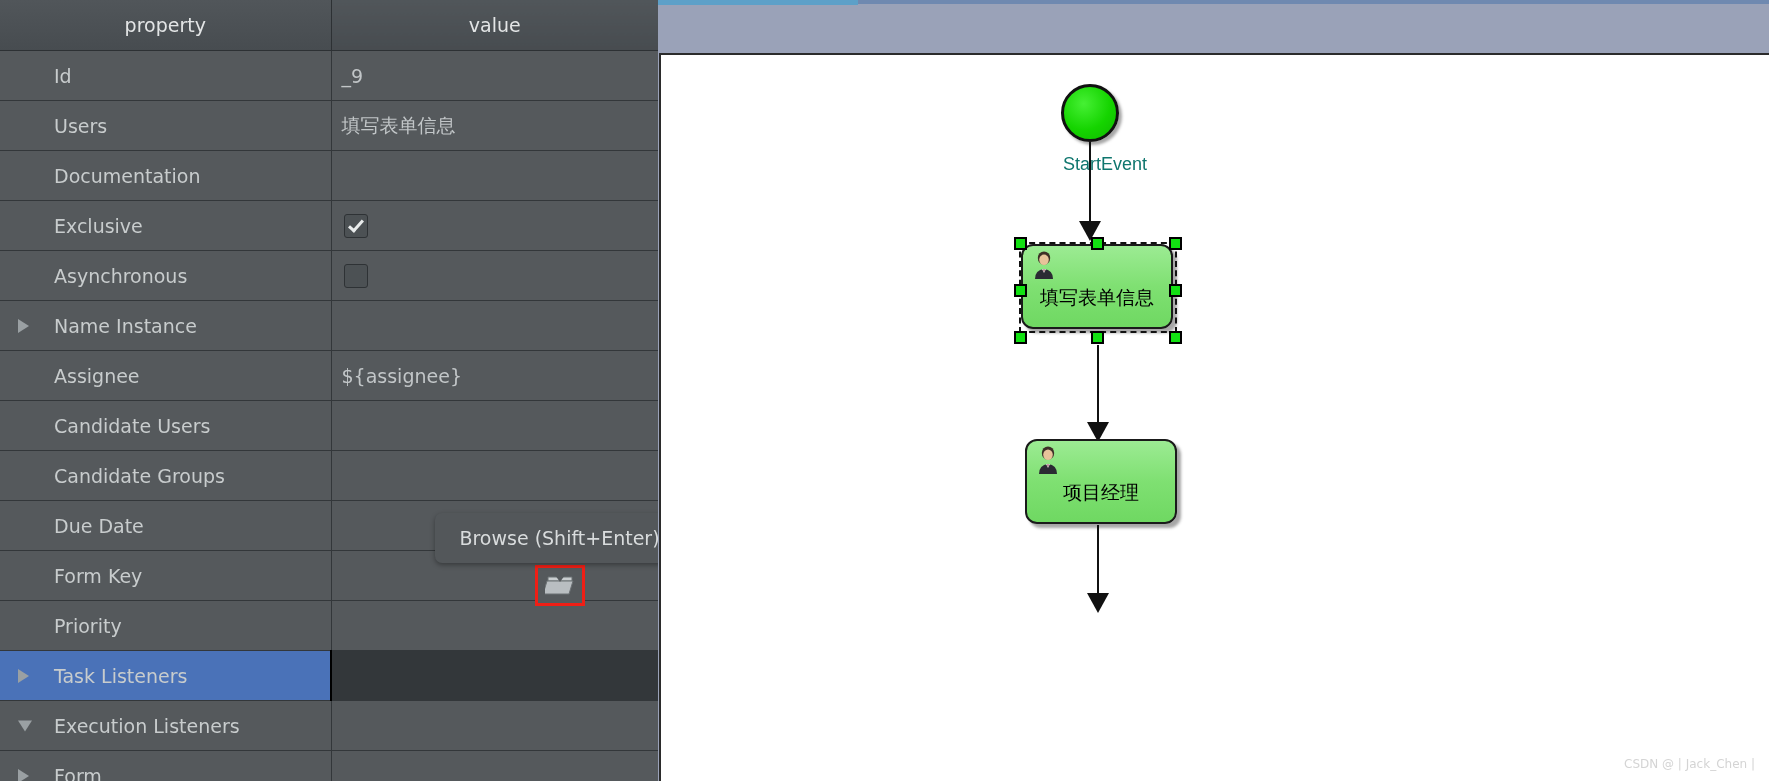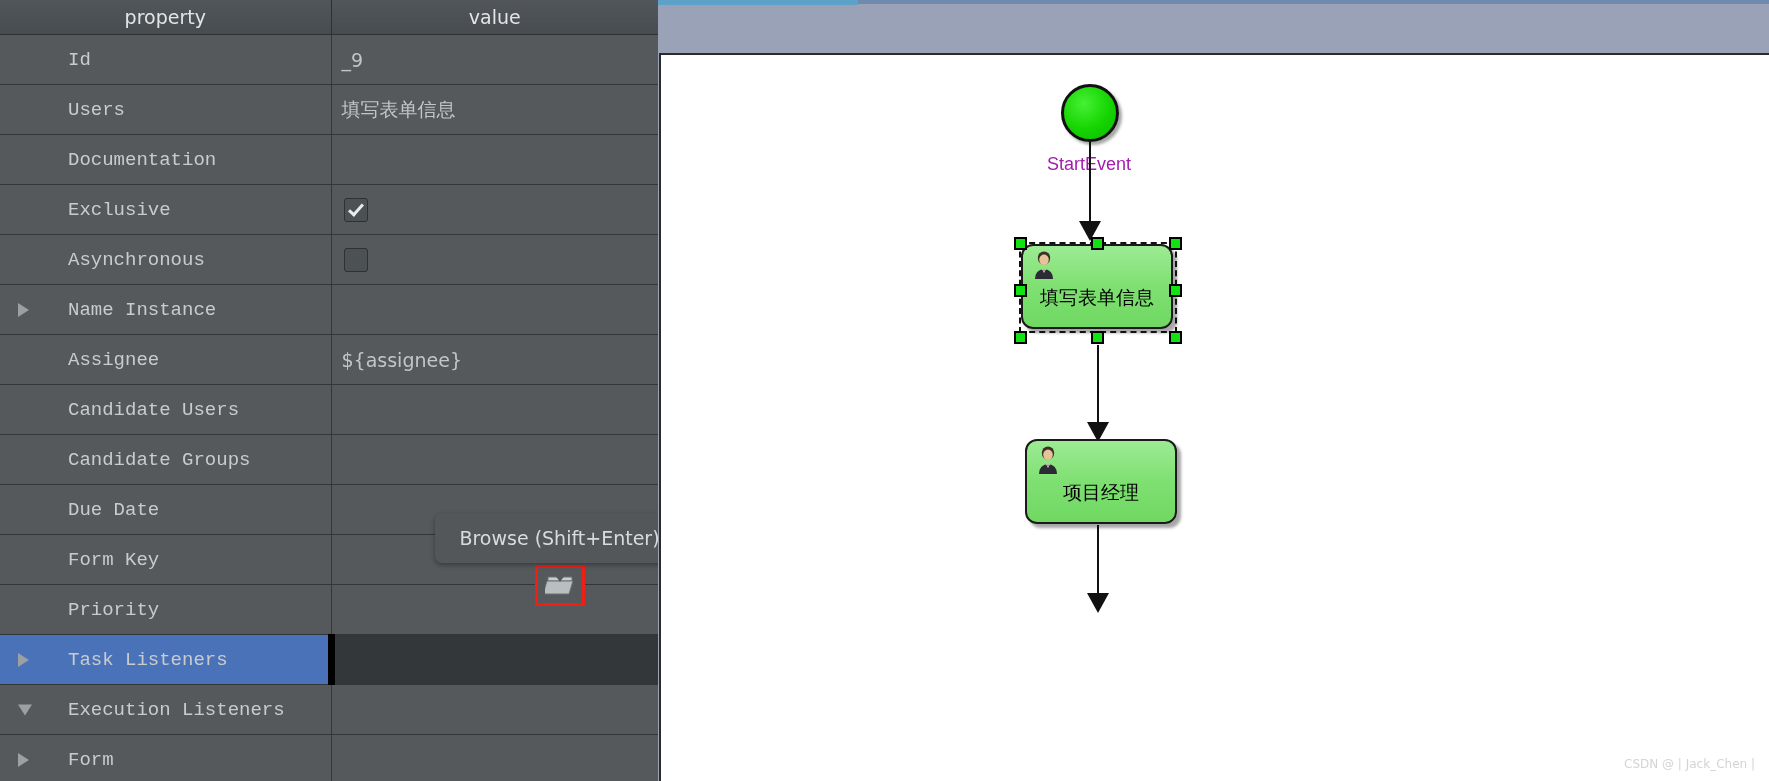--- a/index.html
+++ b/index.html
@@ -40,48 +40,47 @@
   .prop-table thead th {
     height: 34px;
     background: #4a4f53;
     background-image: linear-gradient(to bottom, #51565a 0%, #474c50 100%);
     color: #e3e5e6;
     font-size: 19px;
     font-weight: normal;
     text-align: center;
     border-right: 1px solid #2d3134;
     border-bottom: 1px solid #2d3134;
-    padding: 0;
+    padding: 8px;
   }
   .prop-table thead th:last-child { border-right: none; }
 
   .prop-table td {
     height: 49px;
     background: #55595c;
     border-bottom: 1px solid #33373a;
     border-right: 1px solid #33373a;
     padding: 0;
     vertical-align: middle;
     color: #c8cccd;
     font-size: 19px;
   }
   .prop-table td.name-cell {
-    padding-left: 68px;
+    padding-left: 54px;
     position: relative;
     white-space: nowrap;
-    font-family: Liberation Mono, monospace;
   }
   .prop-table td.value-cell {
     padding-left: 10px;
     color: #c2c6c8;
     white-space: nowrap;
   }
   tr.selected td.name-cell {
     background: #4a72b8;
-    border-right: 7px solid #000000;
+    border-right: 2px solid #000000;
   }
   tr.selected td.value-cell {
     background: #33373a;
   }
 
   .twisty {
     position: absolute;
     left: 18px;
     top: 50%;
     transform: translateY(-50%);
@@ -193,23 +192,24 @@
     height: 58px;
     border-radius: 50%;
     background: radial-gradient(circle at 38% 32%, #46f034 0%, #15d400 55%, #0fb800 100%);
     border: 3px solid #111;
     box-sizing: border-box;
     box-shadow: 3px 3px 3px rgba(0,0,0,0.35);
   }
   .node-label-plain {
     position: absolute;
     font-size: 18px;
-    color: #a21caf;
+    color: #0f766e;
     font-family: "Liberation Sans", sans-serif;
     white-space: nowrap;
+    margin-left: 16px;
   }
   .task-box {
     position: absolute;
     width: 152px;
     height: 85px;
     border-radius: 12px;
     background: linear-gradient(to bottom, #9ceb93 0%, #7fe072 50%, #6fd862 100%);
     border: 2px solid #1a1a1a;
     box-sizing: border-box;
     box-shadow: 4px 4px 3px rgba(0,0,0,0.35);

